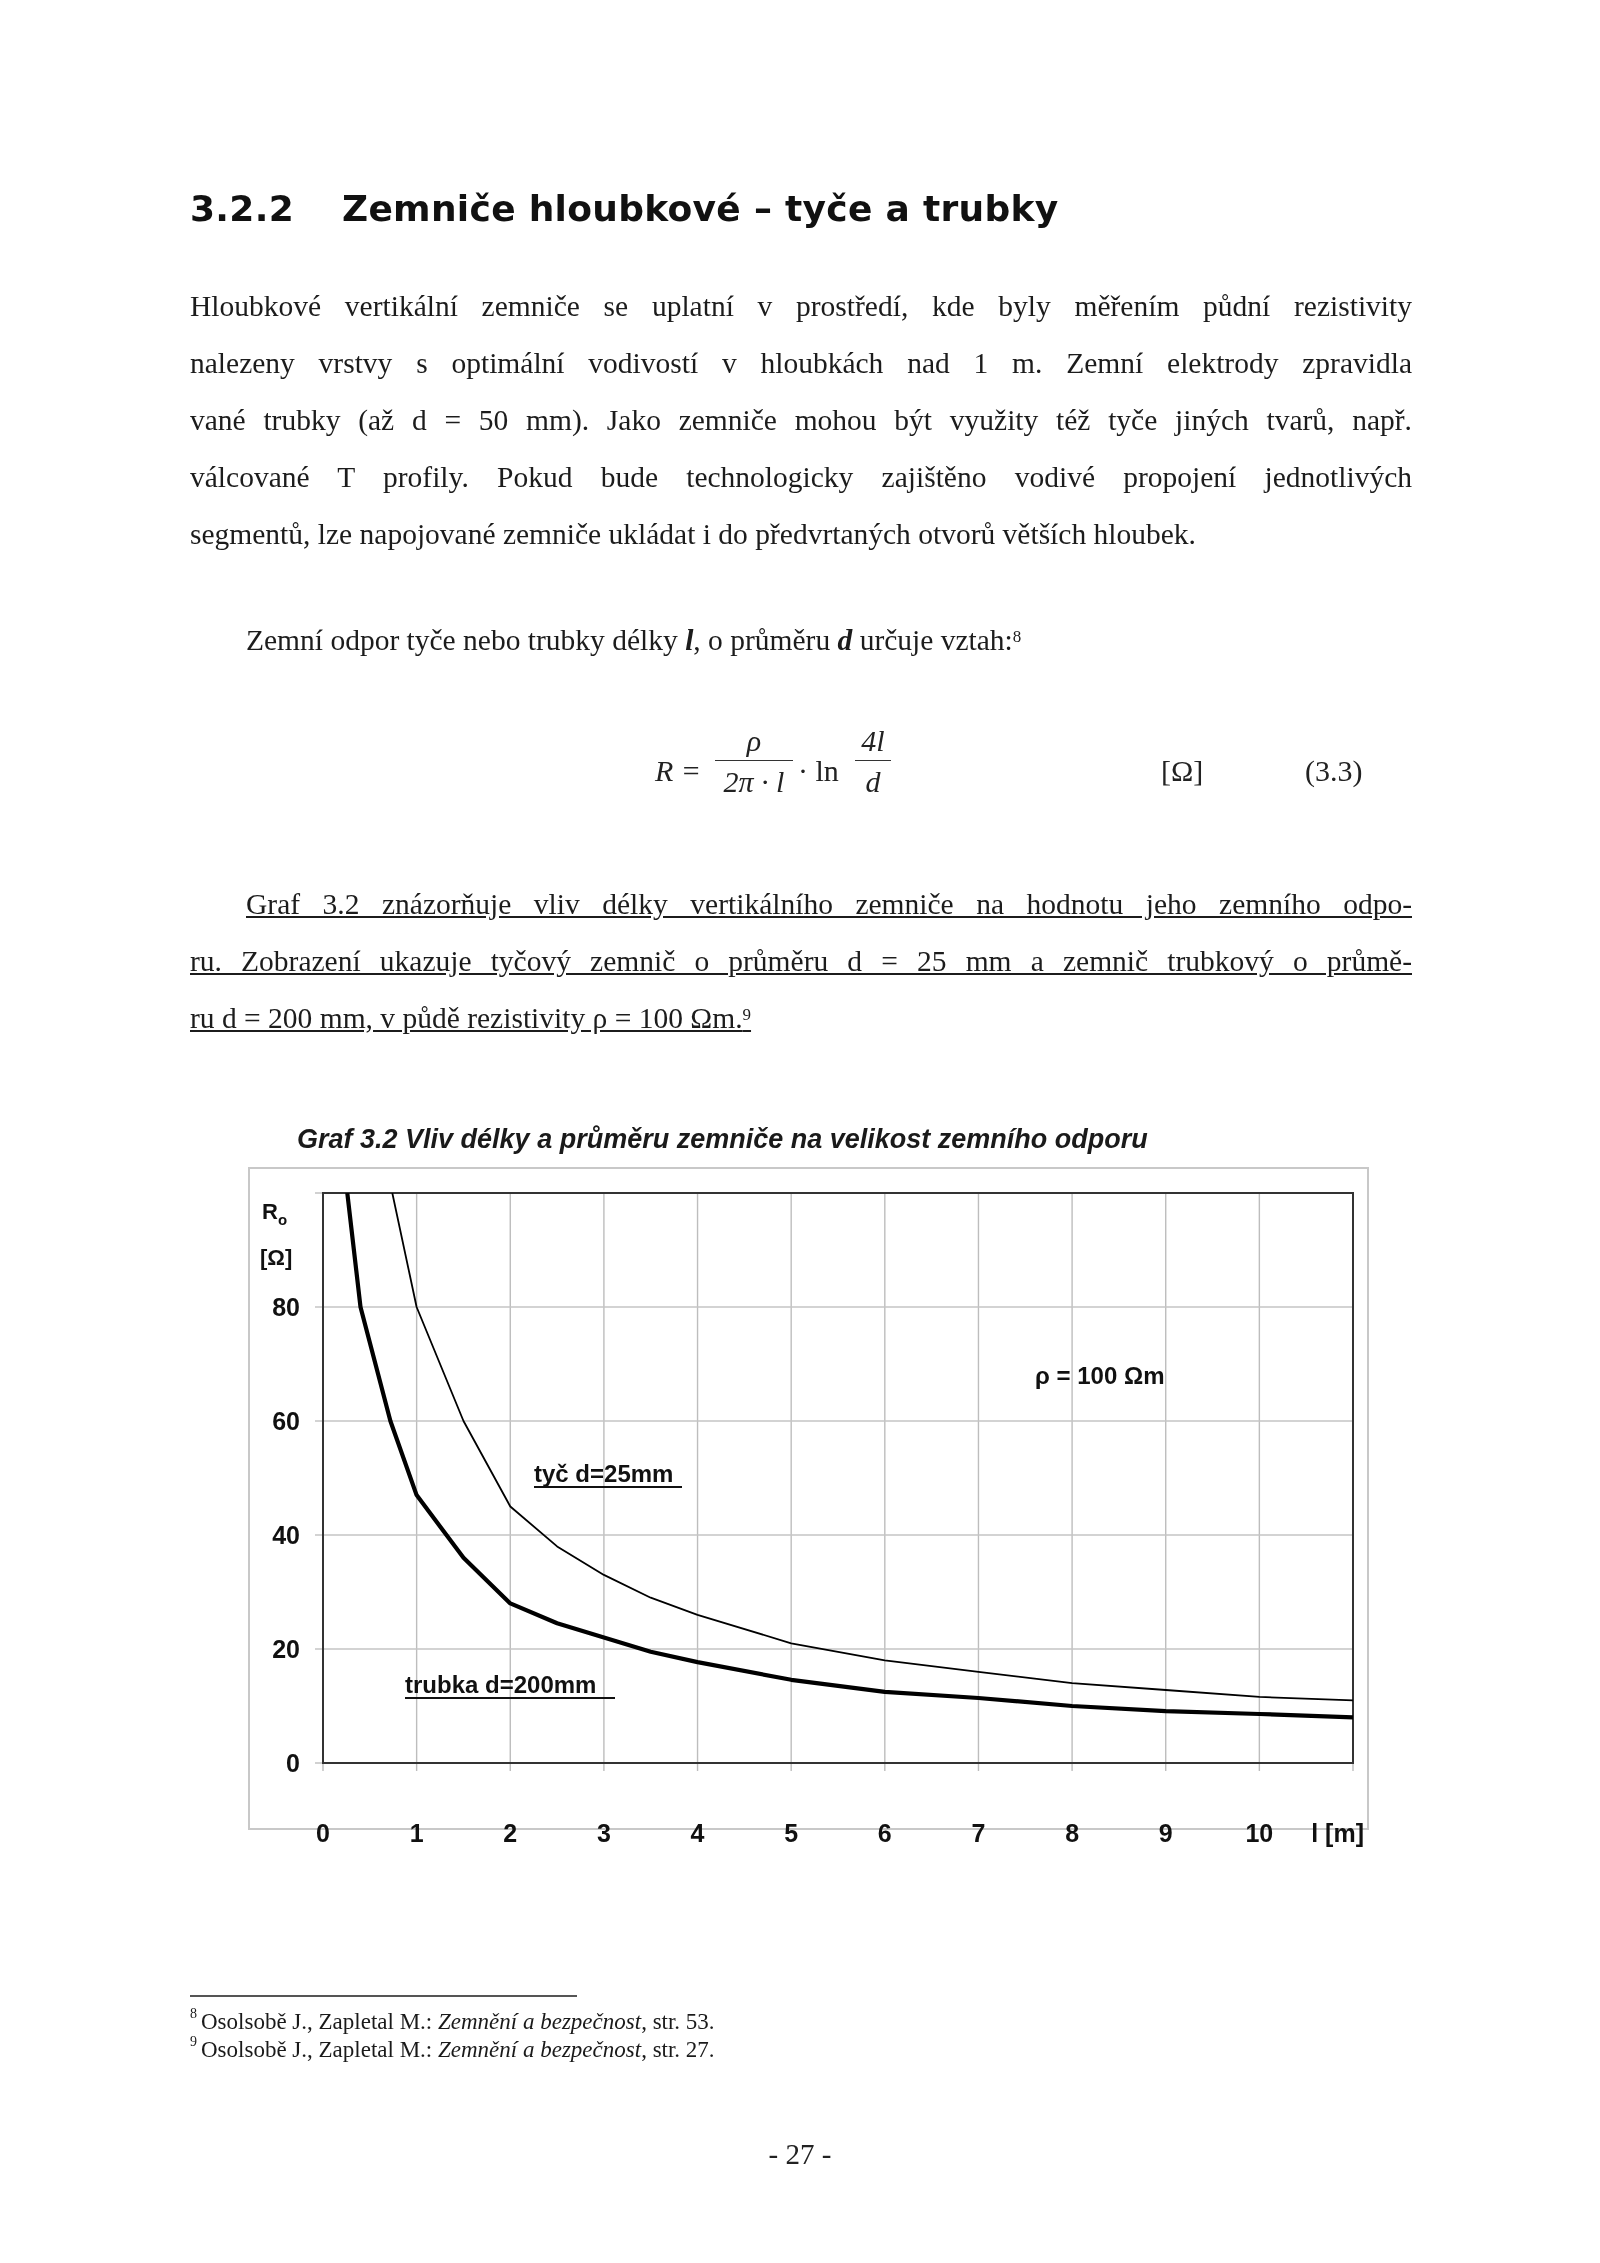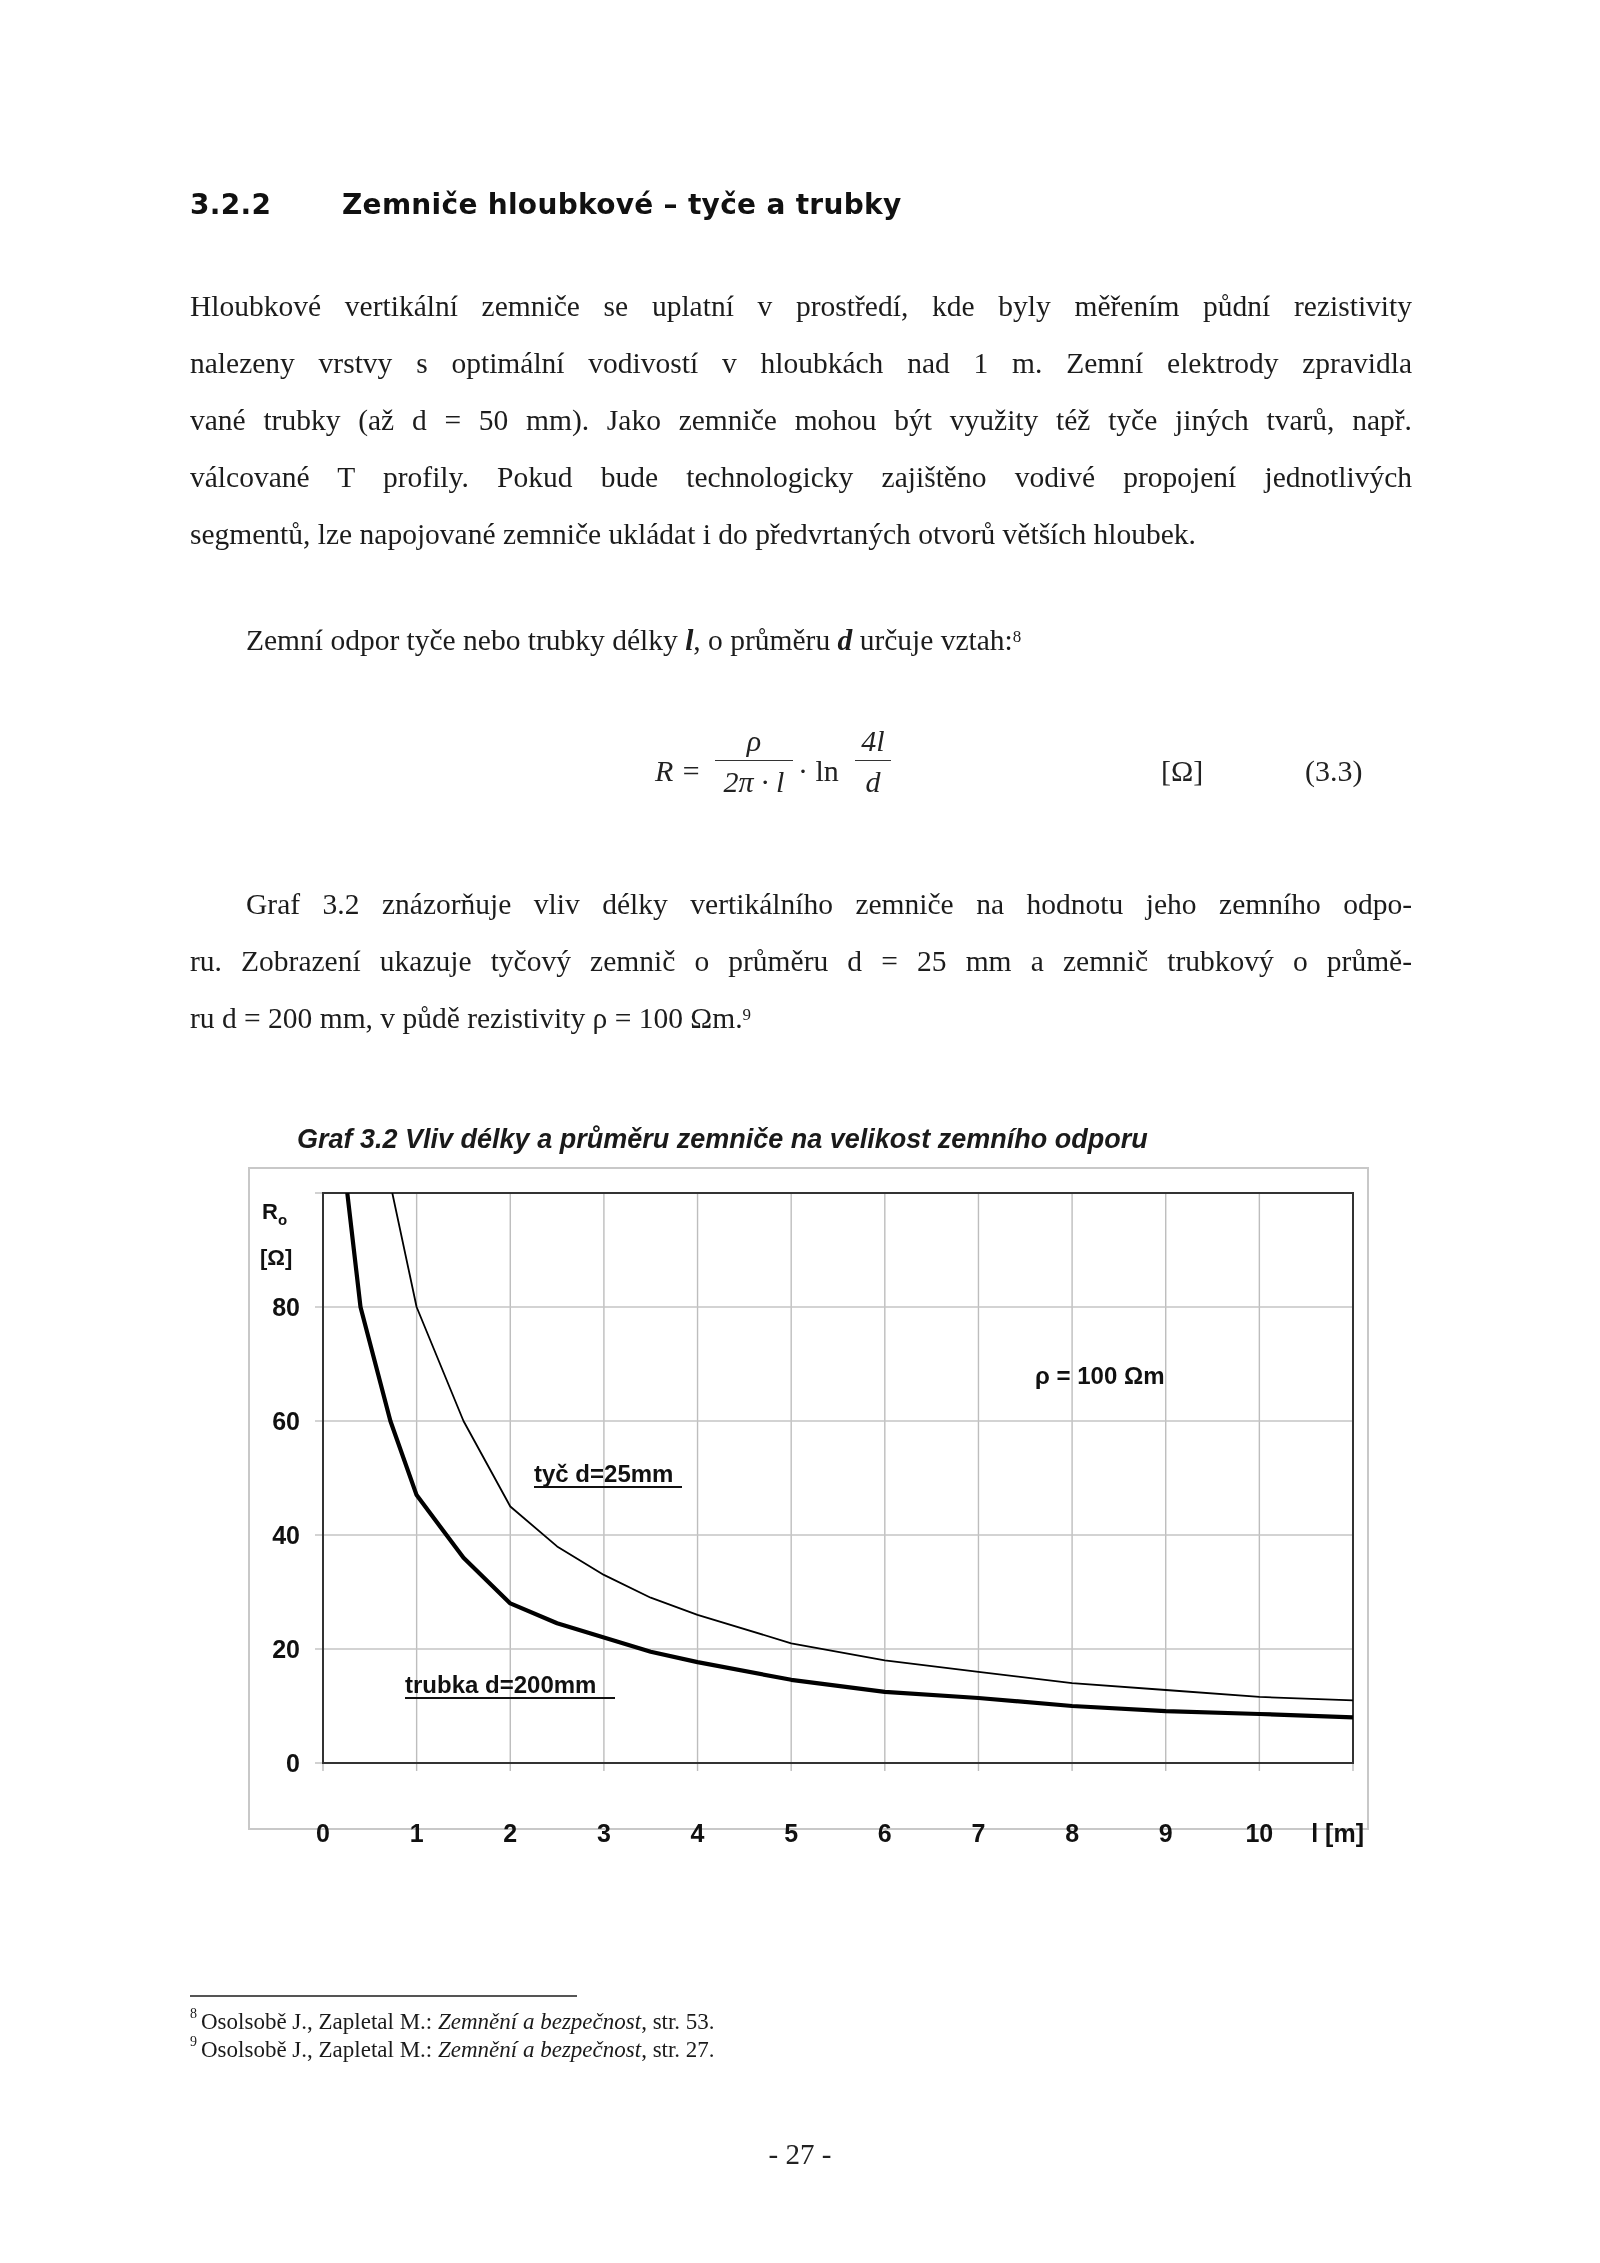--- a/index.html
+++ b/index.html
@@ -1,21 +1,21 @@
 <!DOCTYPE html>
 <html><head>
 <meta charset="utf-8">
 <style>
   html, body { margin: 0; padding: 0; background: #ffffff; }
   body { width: 1600px; height: 2263px; position: relative; overflow: hidden; color: #1a1a1a; }
   .page { position: absolute; left: 0; top: 0; width: 1600px; height: 2263px; }
 
   .heading {
     position: absolute; left: 190px; top: 188px;
-    font-family: "DejaVu Sans", sans-serif; font-weight: bold; font-size: 28px; color: #111;
+    font-family: "DejaVu Sans", sans-serif; font-weight: bold; font-size: 36px; color: #111;
     letter-spacing: 0.3px;
   }
   .heading .num { display: inline-block; width: 152px; }
 
   .para {
     position: absolute; left: 190px; width: 1222px;
     font-family: "Liberation Serif", serif; font-size: 29.5px; line-height: 57px; color: #1c1c1c;
     text-align: justify;
   }
   .para .line { display: block; text-align: justify; text-align-last: justify; white-space: nowrap; height: 57px; }
@@ -74,21 +74,21 @@
     </span>
     <span style="position:absolute; left:143px; top:38px; font-style:normal;">· ln</span>
     <span class="frac" style="left:200px; top:8px; width:36px;">
       <span class="top">4l</span>
       <span class="bot">d</span>
     </span>
   </div>
   <span class="unit" style="left:1161px;">[Ω]</span>
   <span class="eqno" style="left:1305px;">(3.3)</span>
 
-  <div class="para" style="top:876px;">
+  <div class="para" style="top:876px;text-decoration:underline;">
     <span class="line indent">Graf 3.2 znázorňuje vliv délky vertikálního zemniče na hodnotu jeho zemního odpo-</span>
     <span class="line">ru. Zobrazení ukazuje tyčový zemnič o průměru d = 25 mm a zemnič trubkový o průmě-</span>
     <span class="line last"><span>ru d = 200 mm, v půdě rezistivity  ρ = 100 Ωm.</span><sup class="fn">9</sup></span>
   </div>
 
   <div class="chart-title">Graf 3.2  Vliv délky a průměru zemniče na velikost zemního odporu</div>
   <div class="chart-frame"></div>
 
   <svg class="chart" width="1600" height="2263">
     <g id="grid">

